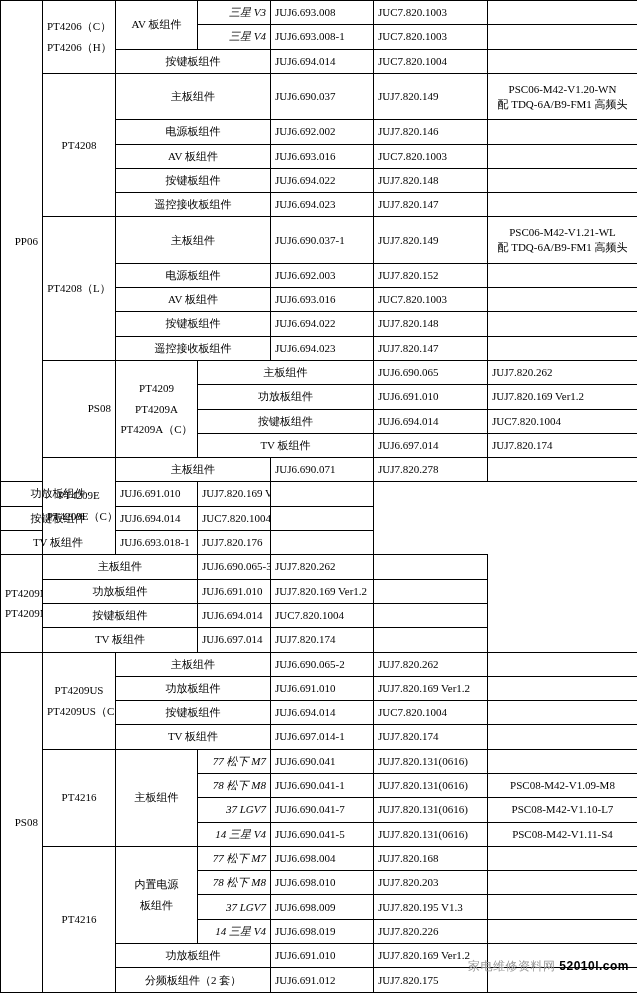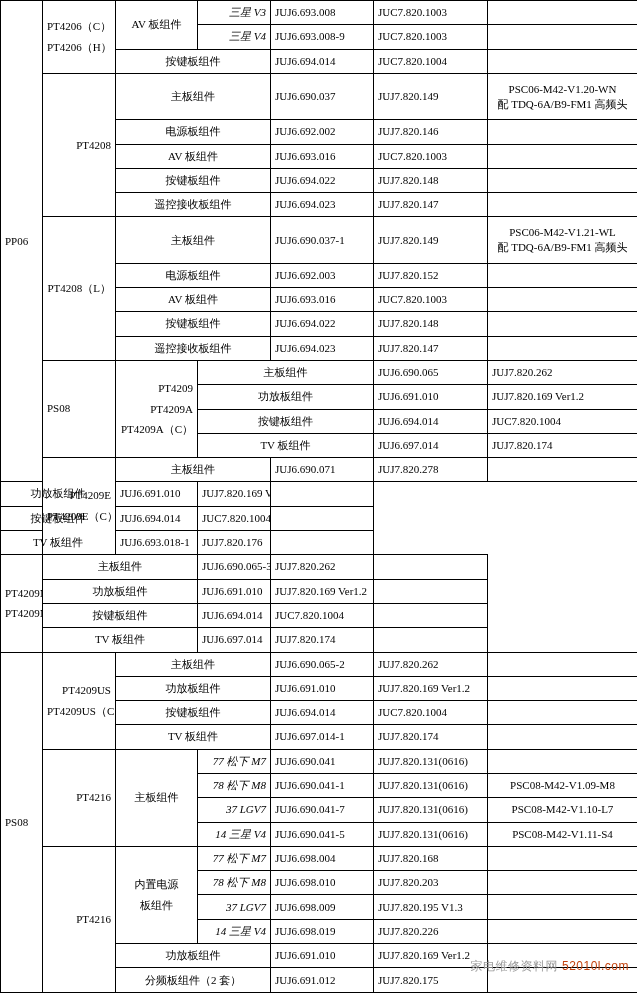--- a/index.html
+++ b/index.html
@@ -23,25 +23,25 @@
   table.sheet td {
     border: 1px solid #000;
     font-size: 11px;
     line-height: 1.2;
     padding: 2px 4px;
     vertical-align: middle;
     white-space: nowrap;
     overflow: hidden;
   }
   td.c-group {
-    text-align: left;
+    text-align: right;
     padding-left: 3px;
   }
   td.c-model {
-    text-align: right;
+    text-align: center;
     padding-left: 6px;
   }
   td.c-part {
     text-align: center;
     padding-left: 8px;
   }
   td.c-sub {
     text-align: right;
     padding-left: 6px;
     font-style: italic;
@@ -66,22 +66,22 @@
   .watermark {
     position: absolute;
     right: 8px;
     bottom: 18px;
     font-size: 12px;
     font-family: "Liberation Sans", sans-serif;
     color: #9a9a9a;
     letter-spacing: 0.5px;
   }
   .wm-red {
-    color: #c2410c;
-    font-weight: normal;
+    color: #000000;
+    font-weight: bold;
   }
   .stack {
     display: block;
     line-height: 1.9;
   }
   .stack span {
     display: block;
   }
 </style>
 </head>
@@ -107,21 +107,21 @@
           </span>
         </td>
         <td class="c-part" rowspan="2">AV 板组件</td>
         <td class="c-sub">三星 V3</td>
         <td class="c-code">JUJ6.693.008</td>
         <td class="c-code2">JUC7.820.1003</td>
         <td class="c-note"></td>
       </tr>
       <tr>
         <td class="c-sub">三星 V4</td>
-        <td class="c-code">JUJ6.693.008-9</td>
+        <td class="c-code">JUJ6.693.008-1</td>
         <td class="c-code2">JUC7.820.1003</td>
         <td class="c-note"></td>
       </tr>
       <tr>
         <td class="c-part" colspan="2">按键板组件</td>
         <td class="c-code">JUJ6.694.014</td>
         <td class="c-code2">JUC7.820.1004</td>
         <td class="c-note"></td>
       </tr>
       <tr>

